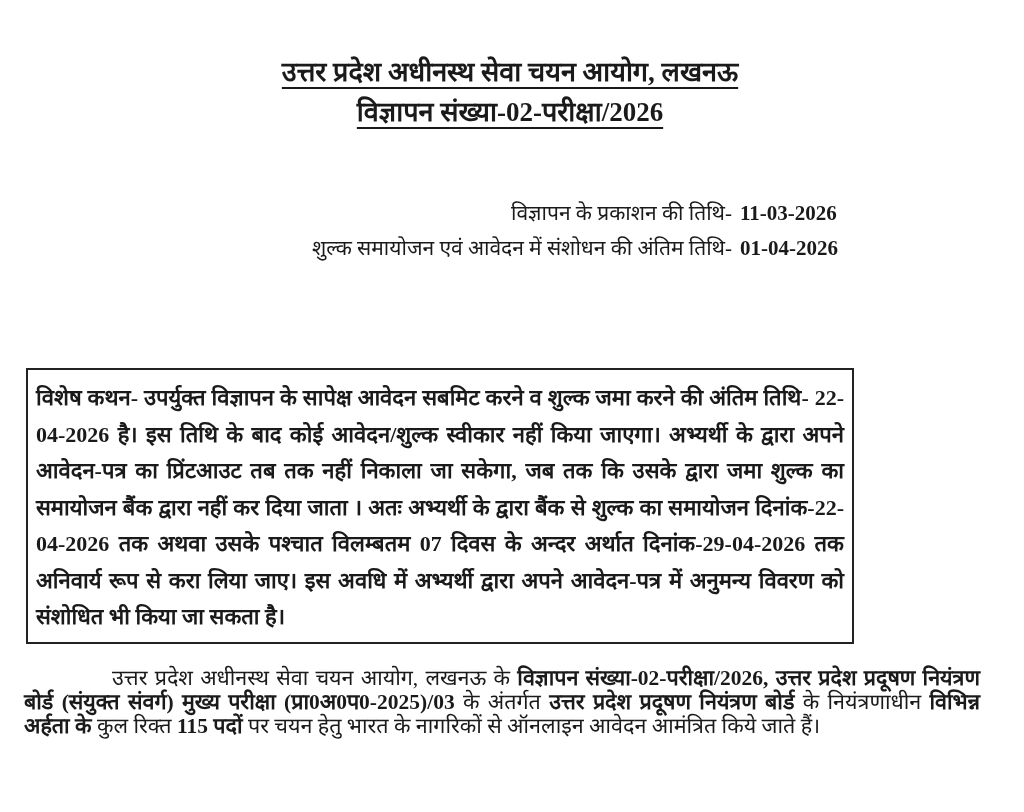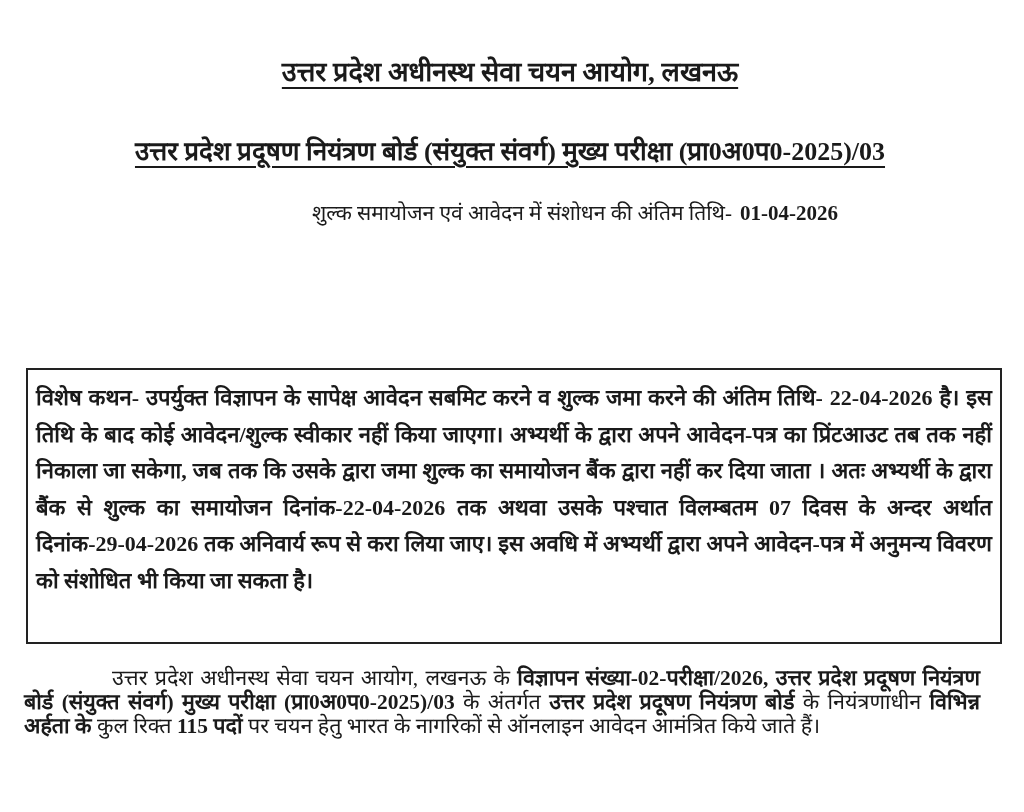--- a/index.html
+++ b/index.html
@@ -21,21 +21,21 @@
 
   .dates {
     position: absolute; right: 166px; top: 196px;
     text-align: right; font-size: 21px; line-height: 35px;
   }
   .date-row { white-space: nowrap; }
   .date-row .lbl { font-weight: normal; }
   .date-row .val { font-weight: bold; margin-left: 8px; display: inline-block; min-width: 118px; text-align: left; }
 
   .notice-box {
-    position: absolute; left: 26px; top: 368px; width: 976px; height: 276px;
+    position: absolute; left: 26px; top: 368px; width: 828px; height: 276px;
     border: 2.5px solid #222; box-sizing: border-box;
     padding: 10px 8px 0 8px;
     font-size: 22px; font-weight: bold; line-height: 36.5px;
     text-align: justify; text-align-last: left;
   }
 
   .body-para {
     position: absolute; left: 24px; top: 666px; width: 956px;
     font-size: 21.5px; line-height: 24px; text-align: justify;
     text-indent: 88px;
@@ -43,25 +43,28 @@
   .body-para b { font-weight: bold; }
 </style>
 </head>
 <body>
 
 <div class="page">
 
   <div class="title t1">
     <span>उत्तर प्रदेश अधीनस्थ सेवा चयन आयोग, लखनऊ</span>
   </div>
-  <div class="title t3">
-    <span>उत्तर प्रदेश प्रदूषण नियंत्रण बोर्ड (संयुक्त संवर्ग) मुख्य परीक्षा (प्रा0अ0प0-2025)/03</span>
+  <div class="title t2">
+    <span>विज्ञापन संख्या-02-परीक्षा/2026</span>
   </div>
 
   <div class="dates">
+    <div class="date-row">
+      <span class="lbl">विज्ञापन के प्रकाशन की तिथि-</span><span class="val">11-03-2026</span>
+    </div>
     <div class="date-row">
       <span class="lbl">शुल्क समायोजन एवं आवेदन में संशोधन की अंतिम तिथि-</span><span class="val">01-04-2026</span>
     </div>
   </div>
 
   <div class="notice-box">
     <span>विशेष कथन- उपर्युक्त विज्ञापन के सापेक्ष आवेदन सबमिट करने व शुल्क जमा करने की अंतिम तिथि- 22-04-2026 है। इस तिथि के बाद कोई आवेदन/शुल्क स्वीकार नहीं किया जाएगा। अभ्यर्थी के द्वारा अपने आवेदन-पत्र का प्रिंटआउट तब तक नहीं निकाला जा सकेगा, जब तक कि उसके द्वारा जमा शुल्क का समायोजन बैंक द्वारा नहीं कर दिया जाता । अतः अभ्यर्थी के द्वारा बैंक से शुल्क का समायोजन दिनांक-22-04-2026 तक अथवा उसके पश्चात विलम्बतम 07 दिवस के अन्दर अर्थात दिनांक-29-04-2026 तक अनिवार्य रूप से करा लिया जाए। इस अवधि में अभ्यर्थी द्वारा अपने आवेदन-पत्र में अनुमन्य विवरण को संशोधित भी किया जा सकता है।</span>
   </div>
 
   <div class="body-para"><span>उत्तर प्रदेश अधीनस्थ सेवा चयन आयोग, लखनऊ के </span><b>विज्ञापन संख्या-02-परीक्षा/2026, उत्तर प्रदेश प्रदूषण नियंत्रण बोर्ड (संयुक्त संवर्ग) मुख्य परीक्षा (प्रा0अ0प0-2025)/03</b><span> के अंतर्गत </span><b>उत्तर प्रदेश प्रदूषण नियंत्रण बोर्ड</b><span> के नियंत्रणाधीन </span><b>विभिन्न अर्हता के</b><span> कुल रिक्त </span><b>115 पदों</b><span> पर चयन हेतु भारत के नागरिकों से ऑनलाइन आवेदन आमंत्रित किये जाते हैं।</span></div>

